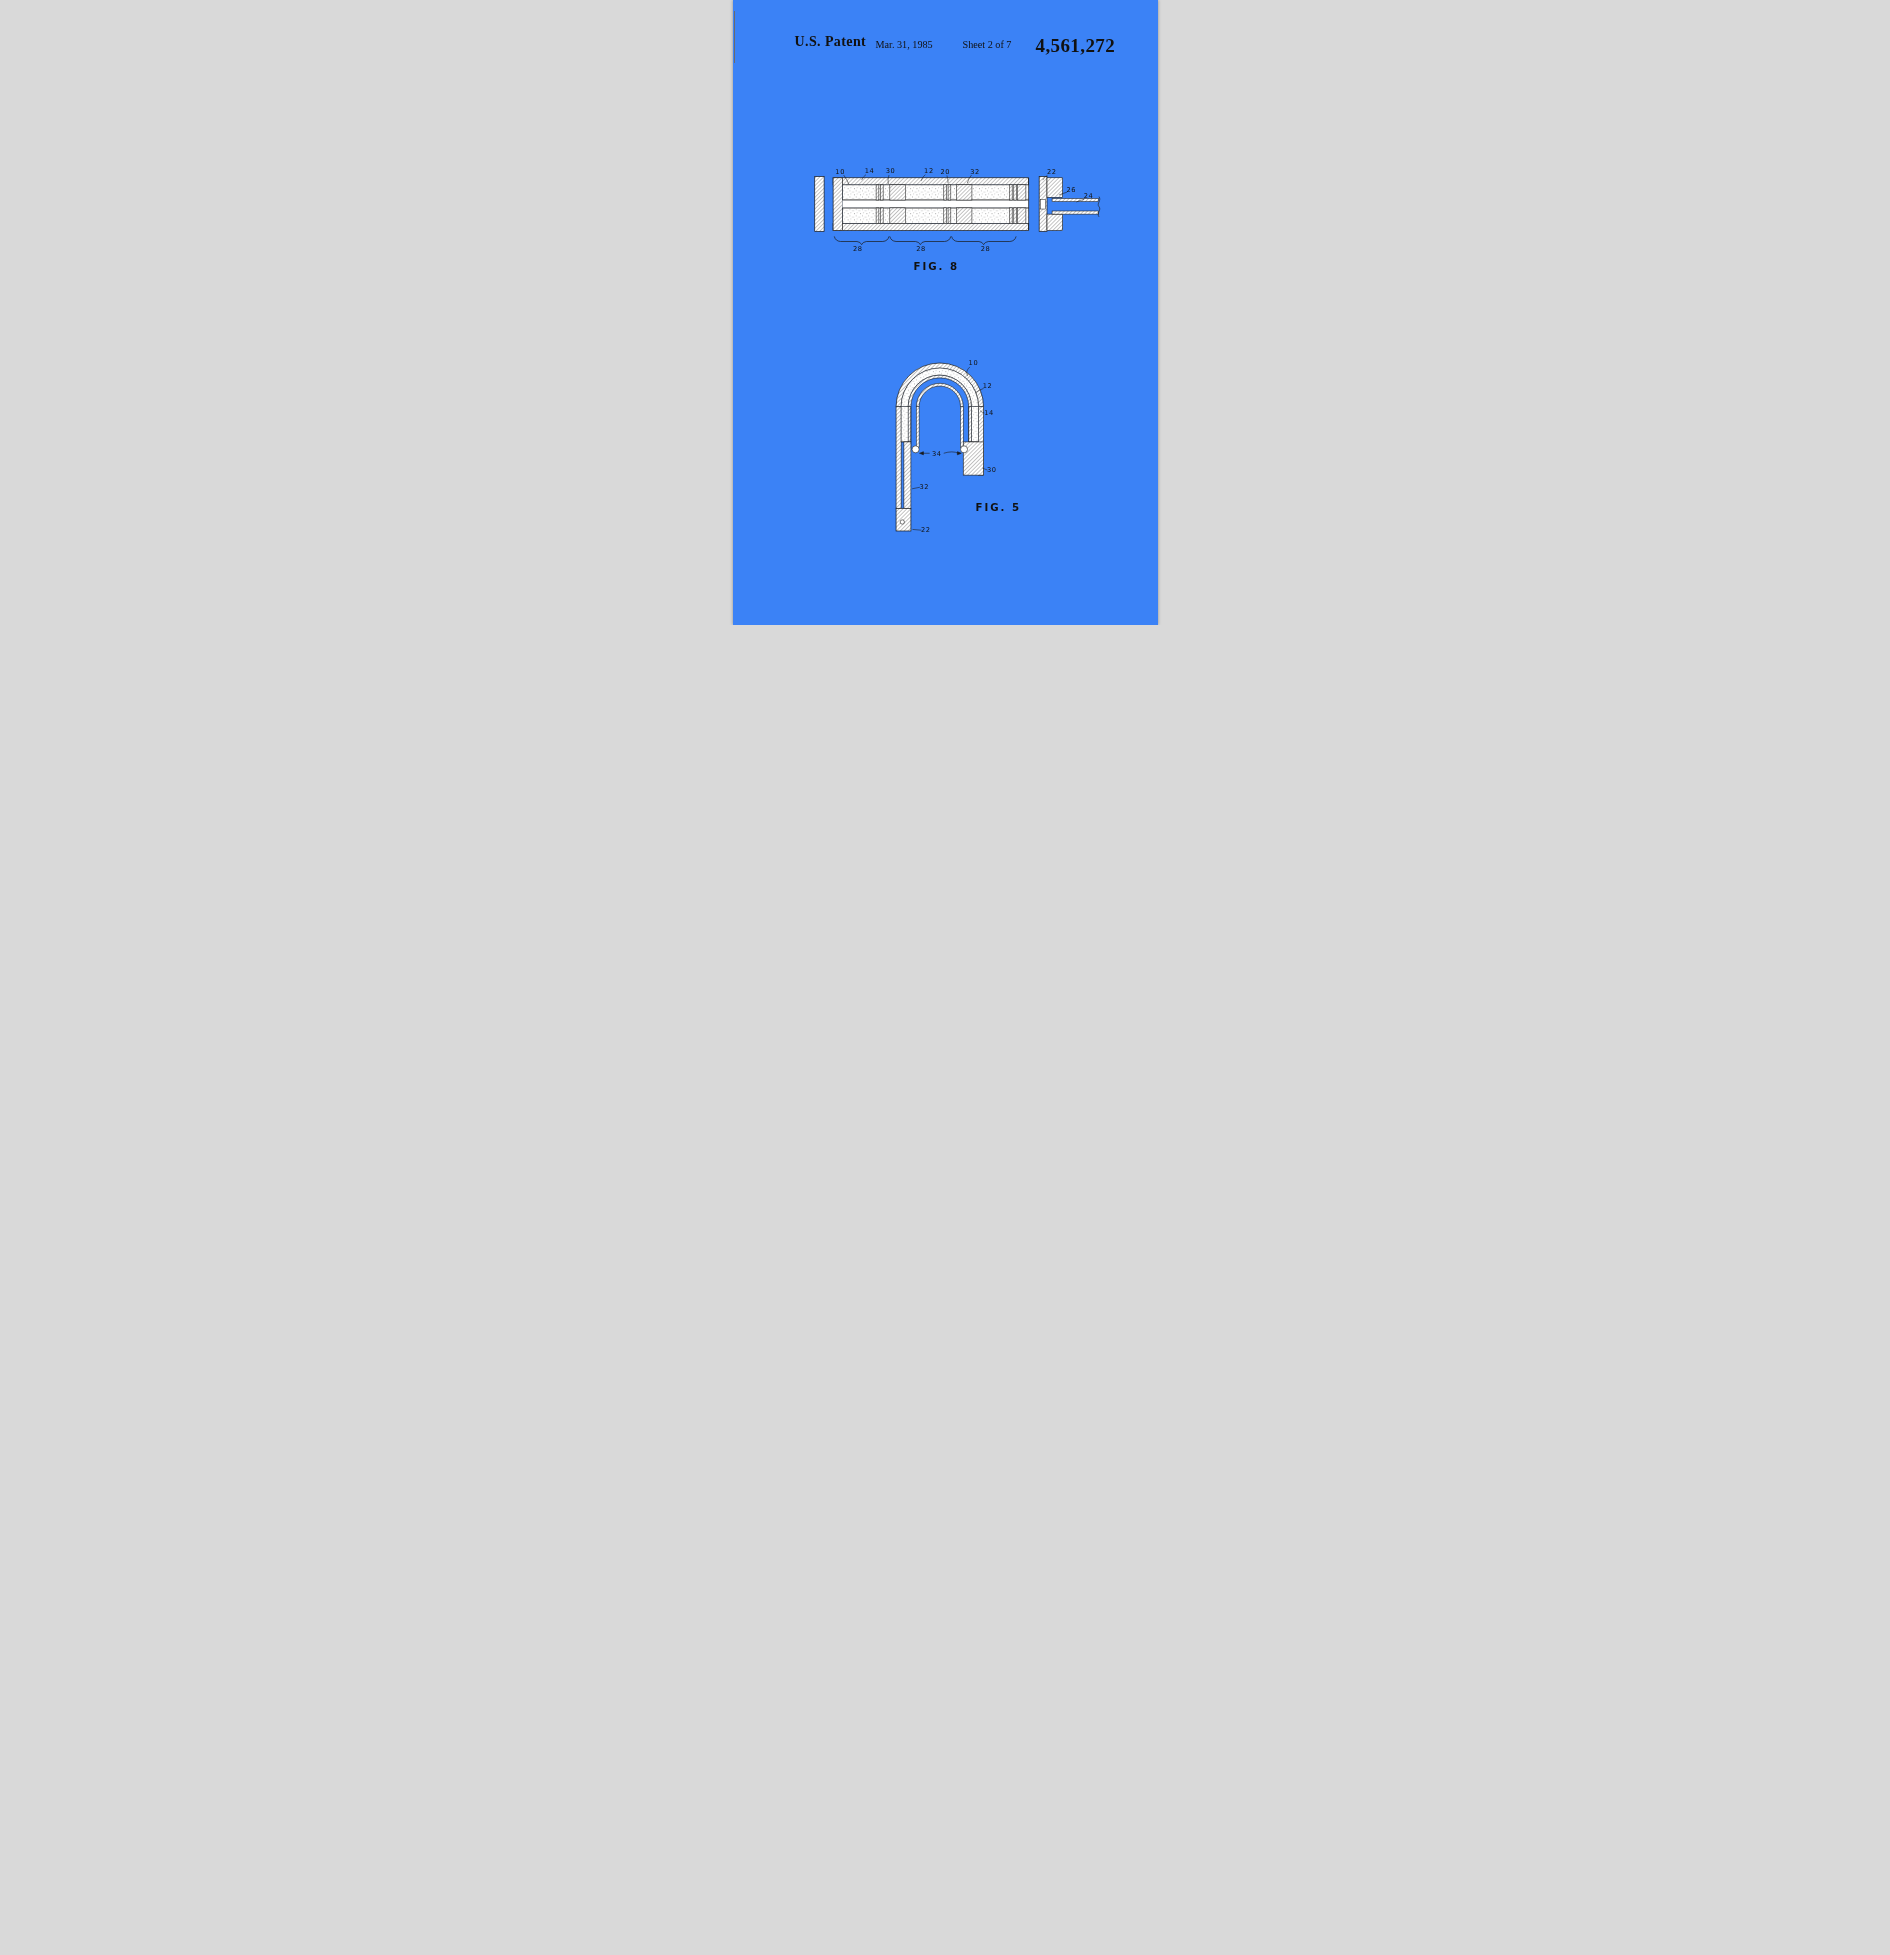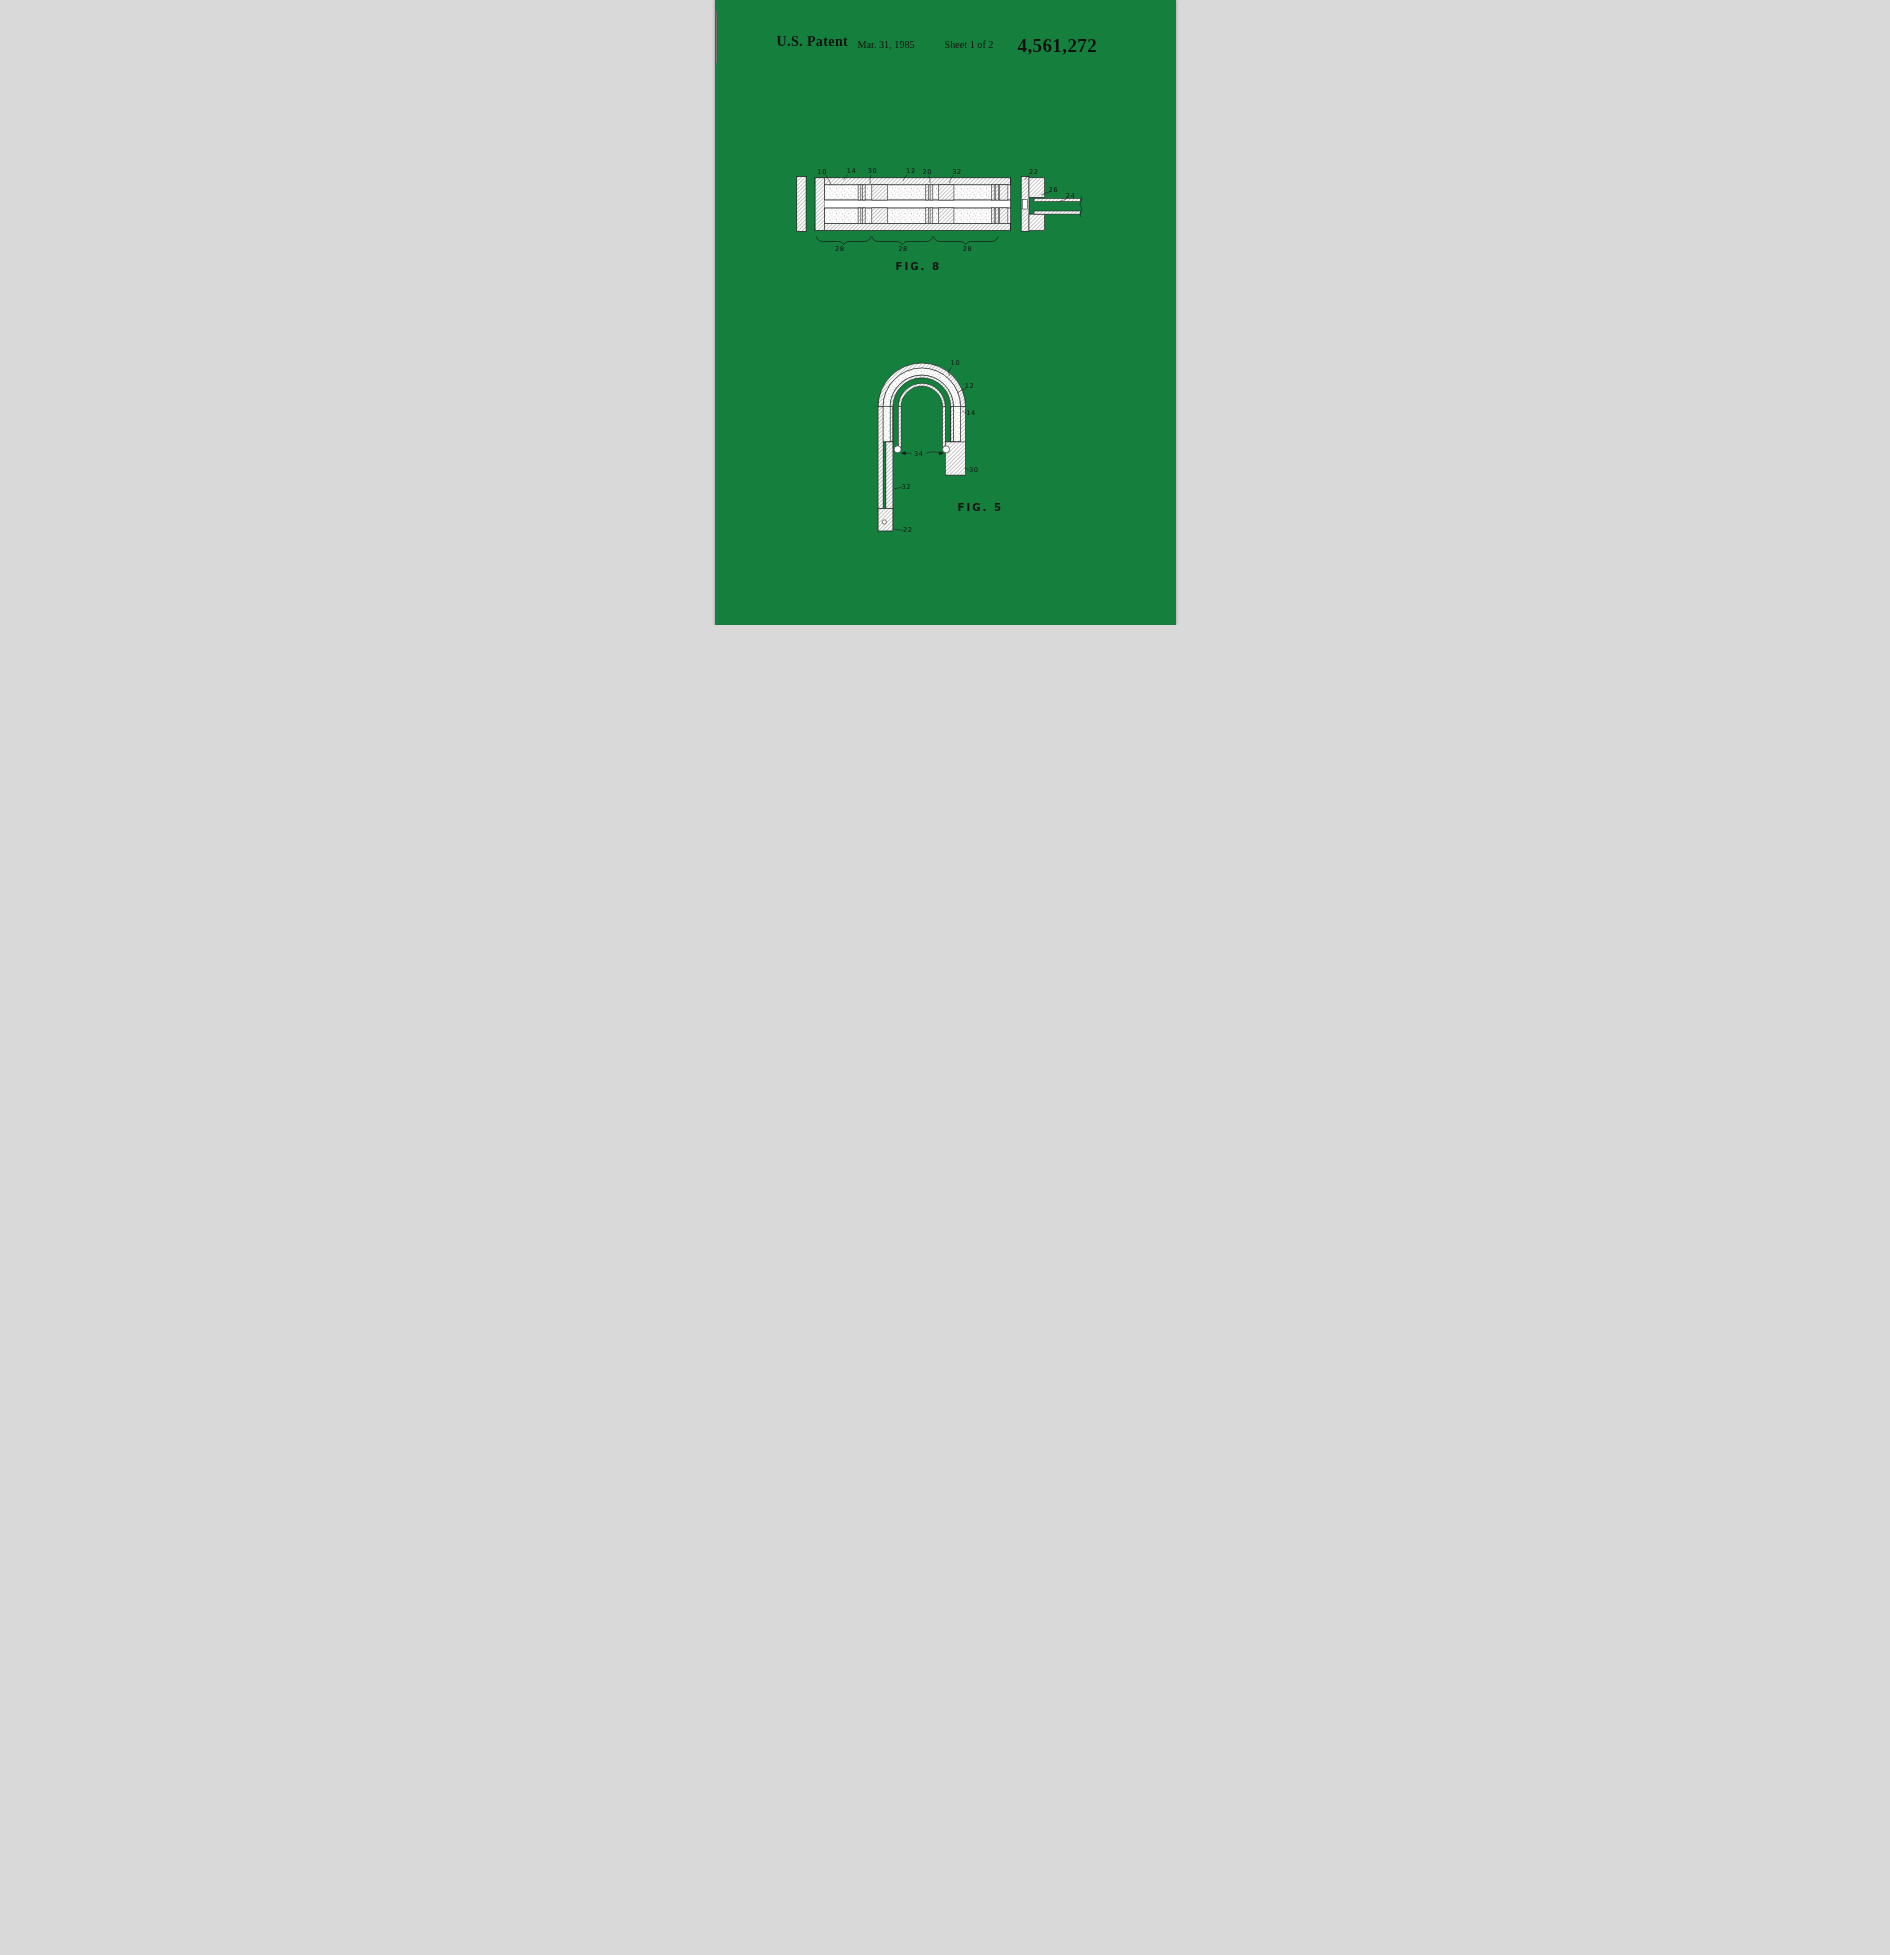--- a/index.html
+++ b/index.html
@@ -1,20 +1,20 @@
 <!DOCTYPE html>
 <html style="font-size:6.3px"><head>
 <meta charset="utf-8">
 <style>
   html,body { margin:0; padding:0; background:#d9d9d9; }
   .page {
     position:relative;
-    width:461px; height:625px;
+    width:425px; height:625px;
     margin:0 auto;
-    background:#15803d;
+    background:#3b82f6;
     font-family:"Liberation Serif", serif;
     overflow:hidden;
     box-shadow:0 0 3.1px rgba(0,0,0,.35);
   }
   .artifact {
     position:absolute; left:1.2px; top:11px; width:0.8px; height:52px;
     background:#6b6b6b;
   }
   .hdr-title   { position:absolute; left:62px; top:34px;  font-size:14px; font-weight:bold; letter-spacing:0.4px; color:#111; }
   .hdr-date    { position:absolute; left:143px; top:39px;  font-size:10.2px; color:#111; }
@@ -36,21 +36,21 @@
 </style>
 </head>
 <body>
 
 <div class="page">
 
   <div class="artifact"></div>
 
   <span class="hdr-title">U.S. Patent</span>
   <span class="hdr-date">Mar. 31, 1985</span>
-  <span class="hdr-sheet">Sheet 1 of 2</span>
+  <span class="hdr-sheet">Sheet 2 of 7</span>
   <span class="hdr-num">4,561,272</span>
 
   <svg class="fig4" viewBox="0 0 780 250" width="305" height="98">
     <defs>
       <pattern id="hA" patternUnits="userSpaceOnUse" width="7" height="7" patternTransform="rotate(45)">
         <rect width="7" height="7" fill="#ffffff"></rect>
         <line x1="0" y1="0" x2="0" y2="7" stroke="#1a1a1a" stroke-width="1.3"></line>
       </pattern>
       <pattern id="sA" patternUnits="userSpaceOnUse" width="16" height="16">
         <rect width="16" height="16" fill="#ffffff"></rect>

